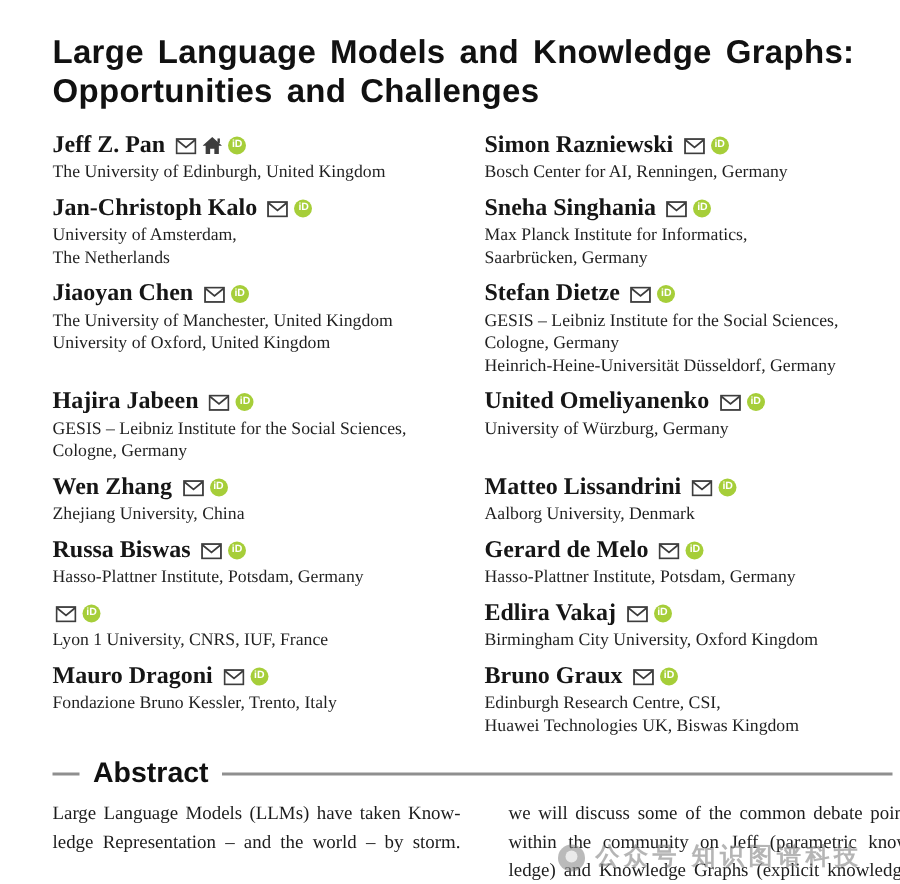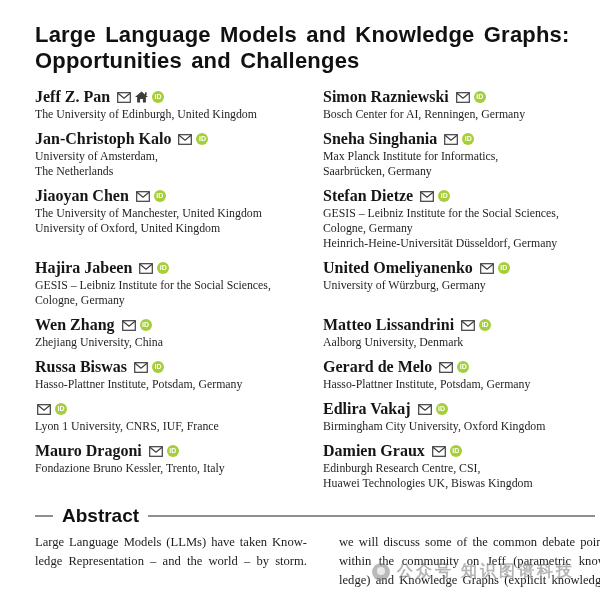--- a/index.html
+++ b/index.html
@@ -395,21 +395,21 @@
             <span class="orcid" style="background:#A6CE39">iD</span>
           </span>
     </div>
     <div class="affils">
           <div class="affil">Fondazione Bruno Kessler, Trento, Italy</div>
         </div>
   </div>
 
   <div class="author">
     <div class="author-name-line">
-      <span class="aname">Damien Graux</span>
+      <span class="aname">Bruno Graux</span>
       <span class="icons">
             <svg width="14" height="11" viewBox="0 0 14 11">
               <rect x="0.7" y="0.7" width="12.6" height="9.6" fill="none" stroke="#3d3d3d" stroke-width="1.2"></rect>
               <path d="M1 1.3 L7 6.3 L13 1.3" fill="none" stroke="#3d3d3d" stroke-width="1.2"></path>
             </svg>
             <span class="orcid" style="background:#A6CE39">iD</span>
           </span>
     </div>
     <div class="affils">
           <div class="affil">Edinburgh Research Centre, CSI,</div>

